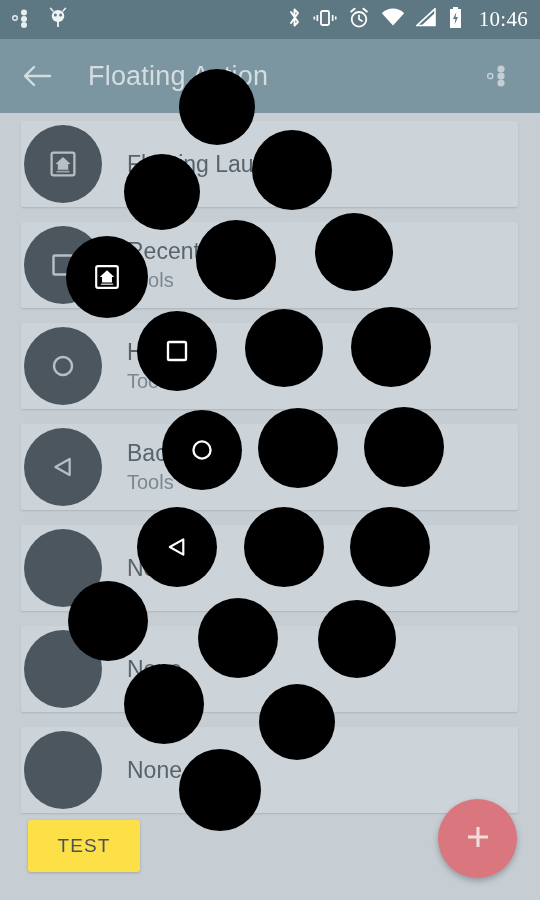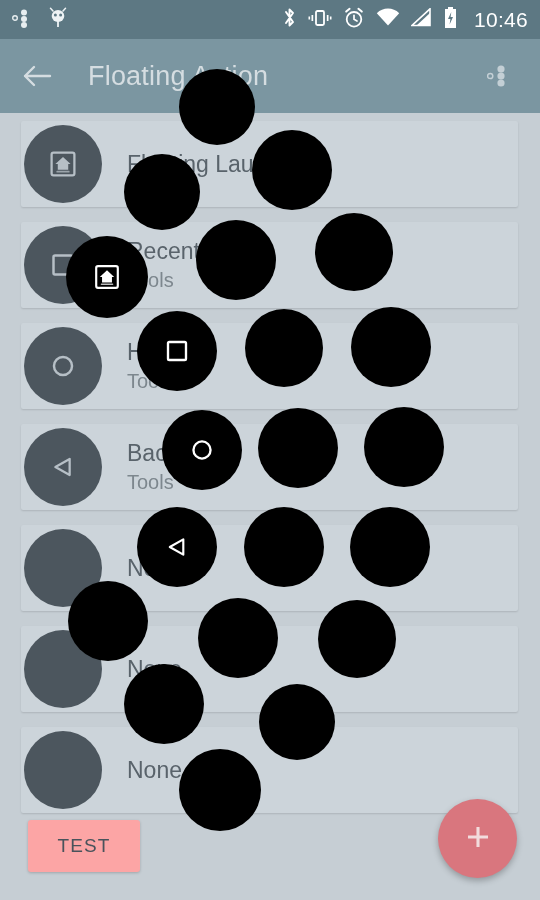--- a/index.html
+++ b/index.html
@@ -23,21 +23,21 @@
     background: #607d8b;
     background: #5d7883;
     display: flex; align-items: center;
     padding: 0 12px;
   }
   #status-left { display: flex; align-items: center; gap: 14px; }
   #status-right { margin-left: auto; display: flex; align-items: center; gap: 11px; }
   .sb-icon { display: block; }
   #clock {
     color: #ffffff; font-size: 21px; letter-spacing: .3px;
-    margin-left: 5px; font-family: Liberation Sans, sans-serif;
+    margin-left: 5px; font-family: Liberation Serif, serif;
   }
 
   
   #toolbar {
     position: absolute; top: 39px; left: 0;
     width: 540px; height: 74px;
     background: #7b96a1;
     display: flex; align-items: center;
     padding: 0 16px;
   }
@@ -79,21 +79,21 @@
   }
   .row-text { margin-left: 25px; display:flex; flex-direction:column; justify-content:center; }
   .row-title { font-size: 23px; color: #59636b; line-height: 30px; white-space: nowrap; }
   .row-sub { font-size: 20px; color: #7d878e; line-height: 28px; white-space: nowrap; }
 
   
   #test-button {
     position: absolute;
     left: 28px; top: 820px;
     width: 112px; height: 52px;
-    background: #fca5a5;
+    background: #fde047;
     border: none;
     border-radius: 3px;
     box-shadow: 0 1px 3px rgba(0,0,0,0.20);
     color: #49535b;
     font-size: 19px;
     letter-spacing: 1.1px;
     font-family: "Liberation Sans", sans-serif;
     cursor: pointer;
   }
   #fab {

